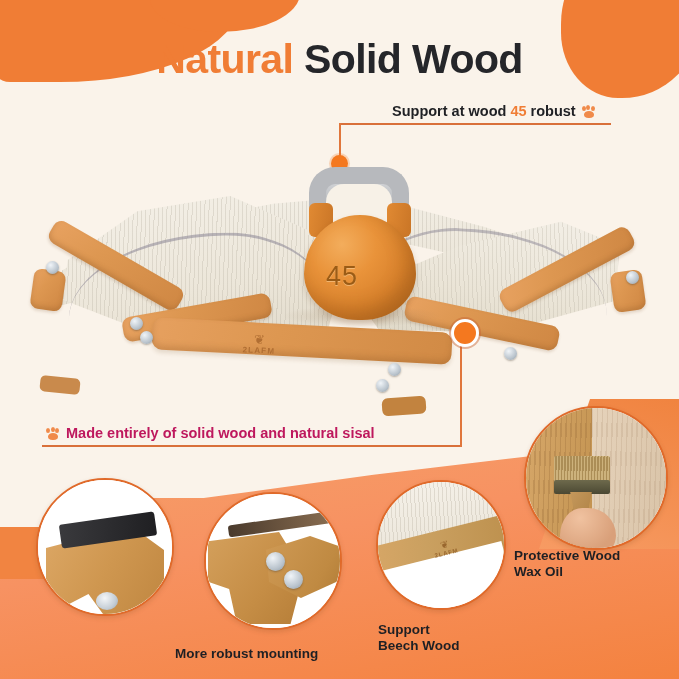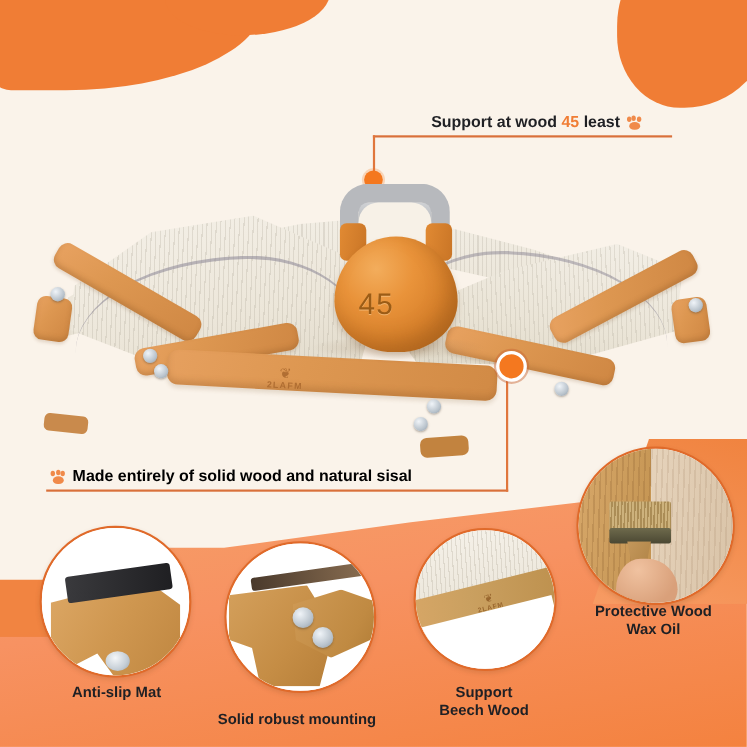--- a/index.html
+++ b/index.html
@@ -132,21 +132,21 @@
   .callout-mid {
     position: absolute;
     left: 45px; top: 425px;
     display: flex;
     align-items: center;
     gap: 6px;
   }
   .callout-mid .cm-text {
     font-size: 14.5px;
     font-weight: bold;
-    color: #000000;
+    color: #be185d;
     white-space: nowrap;
   }
   .leader-mid {
     position: absolute;
     left: 42px; top: 327px;
     width: 420px; height: 120px;
   }
   .leader-mid .lm-h {
     position: absolute;
     left: 0; bottom: 0;
@@ -495,49 +495,53 @@
     border-radius: 40% 50% 30% 30% / 60% 60% 40% 40%;
   }
 
   
   .blabel {
     position: absolute;
     font-size: 13.5px;
     font-weight: bold;
     color: #1f2024;
     line-height: 16px;
-    text-align: center;
+    text-align: left;
   }
   .lbl-antislip { left: 36px;  top: 622px; width: 140px; }
   .lbl-mount    { left: 175px; top: 646px; width: 190px; }
   .lbl-beech    { left: 378px; top: 622px; width: 124px; }
   .lbl-wax      { left: 514px; top: 548px; width: 160px; }
 </style>
 </head>
 <body>
 
 <div id="poster">
 
   <div class="bg-cream"></div>
   <div class="corner-wave-tl"></div>
   <div class="corner-wave-tl2"></div>
   <div class="blob-tr"></div>
   <div class="bottom-orange"></div>
   <div class="bottom-orange-wedge"></div>
   <div class="bottom-orange-right"></div>
   <div class="cream-notch-l"></div>
 
+  <div class="headline">
+    <span class="hl-orange">Natural</span>
+    <span>Solid Wood</span>
+  </div>
 
   <div class="leader-top">
     <div class="lt-h"></div>
     <div class="lt-v"></div>
   </div>
   <div class="dot-kettle"></div>
   <div class="callout-top">
-    <div class="ct-text"><span>Support at wood </span><span class="ct-num">45</span><span> least</span></div>
+    <div class="ct-text"><span>Support at wood </span><span class="ct-num">45</span><span> robust</span></div>
     <div class="paw">
       <i class="p1"></i>
         <i class="p2"></i>
         <i class="p3"></i>
         <i class="pad"></i>
     </div>
   </div>
 
   <div class="product">
     <div class="sling"></div>
@@ -632,20 +636,19 @@
     <div class="d-inner">
       <div class="wx-wood-l"></div>
       <div class="wx-wood-r"></div>
       <div class="wx-brush-bristles"></div>
       <div class="wx-brush-ferrule"></div>
       <div class="wx-brush-handle"></div>
       <div class="wx-hand"></div>
     </div>
   </div>
 
-  <div class="blabel lbl-antislip">Anti-slip Mat</div>
-  <div class="blabel lbl-mount">Solid robust mounting</div>
+  <div class="blabel lbl-mount">More robust mounting</div>
   <div class="blabel lbl-beech" style="white-space:pre-line;">Support
 Beech Wood</div>
   <div class="blabel lbl-wax" style="white-space:pre-line;">Protective Wood
 Wax Oil</div>
 
 </div>
 
 </body></html>

